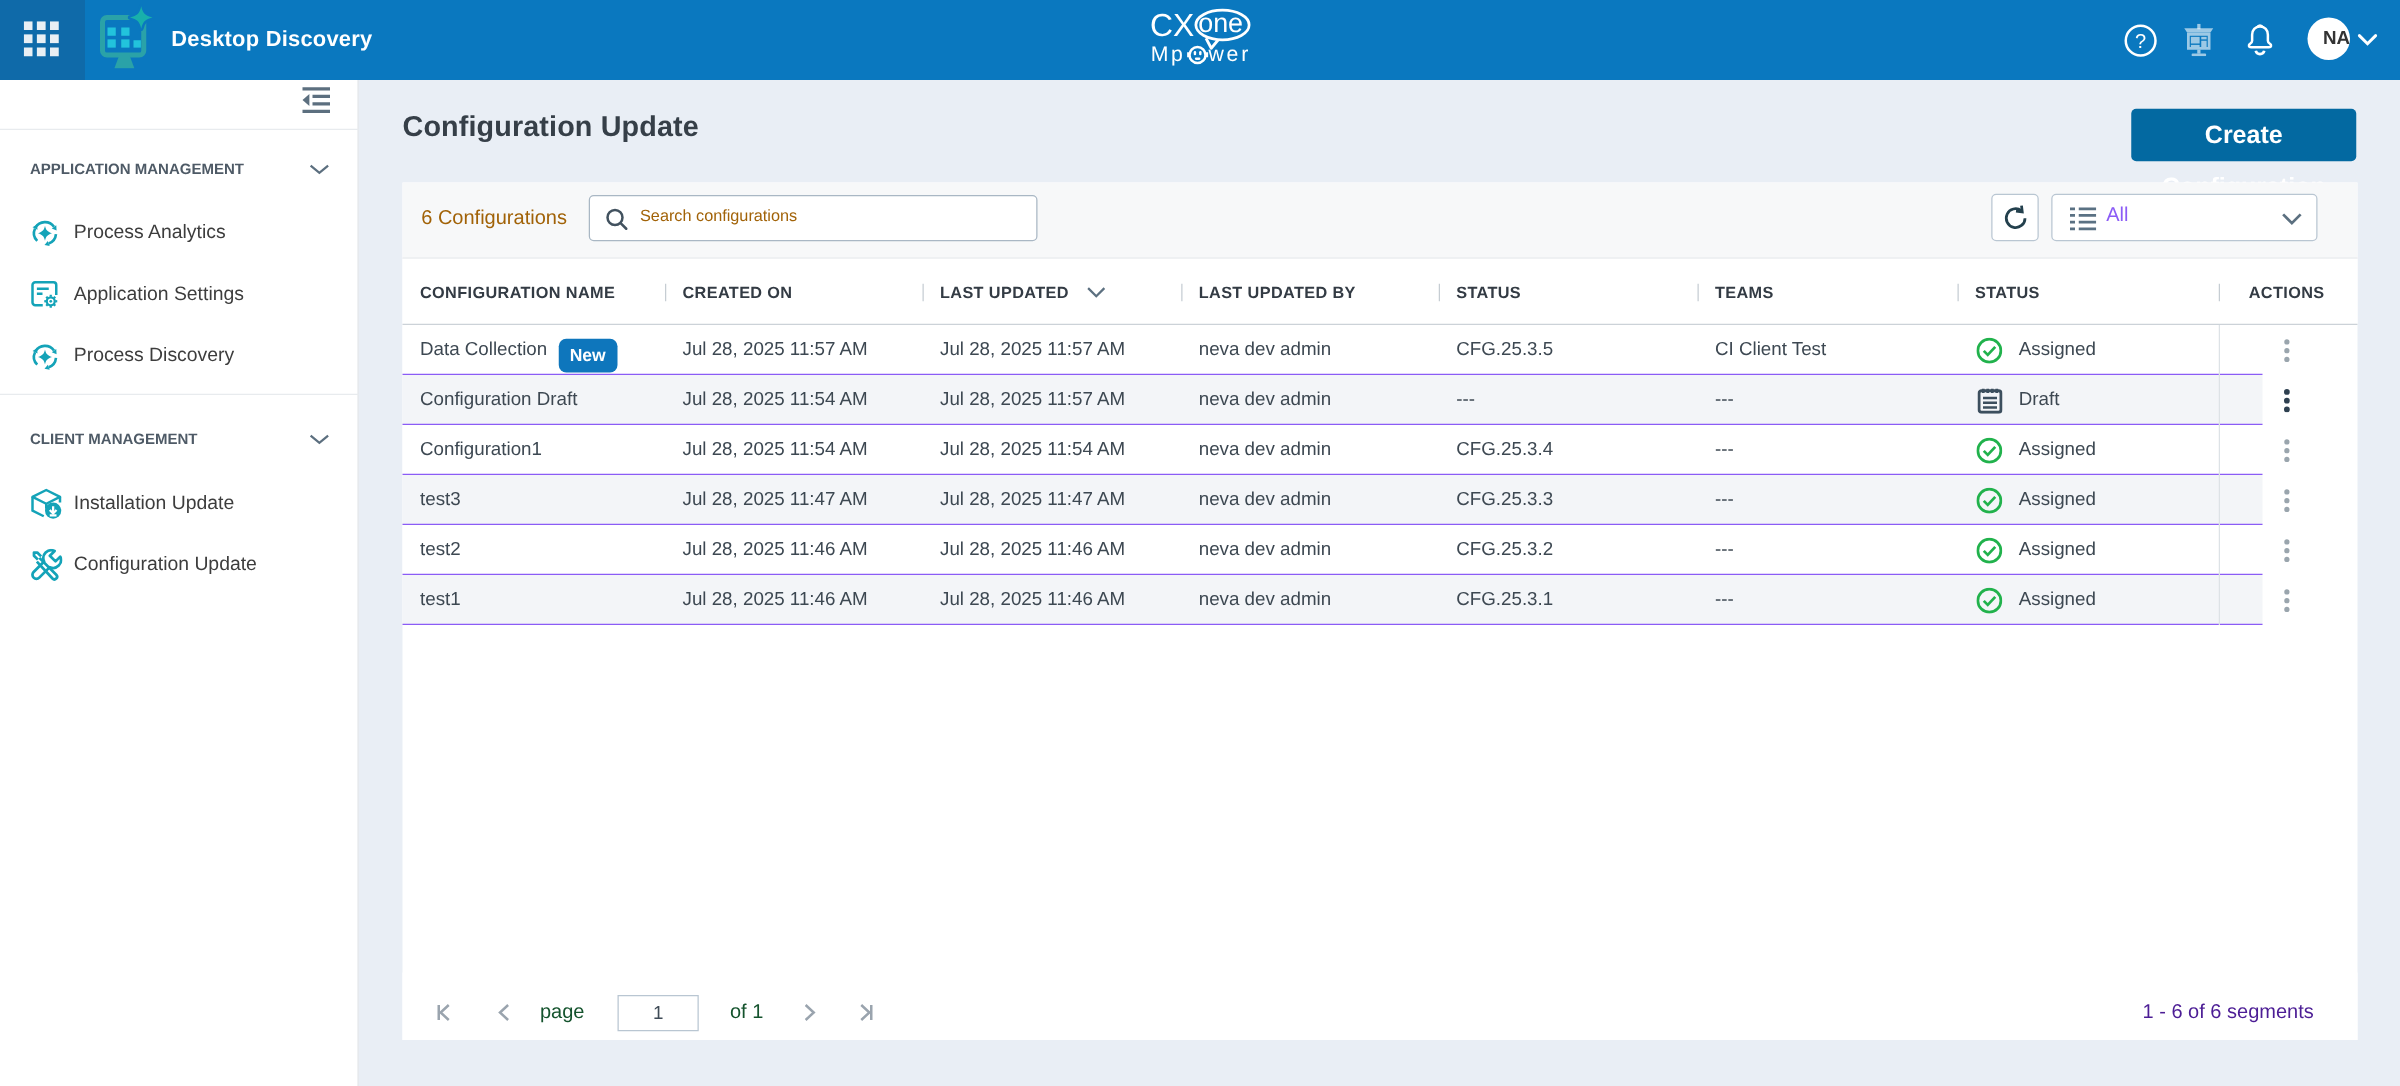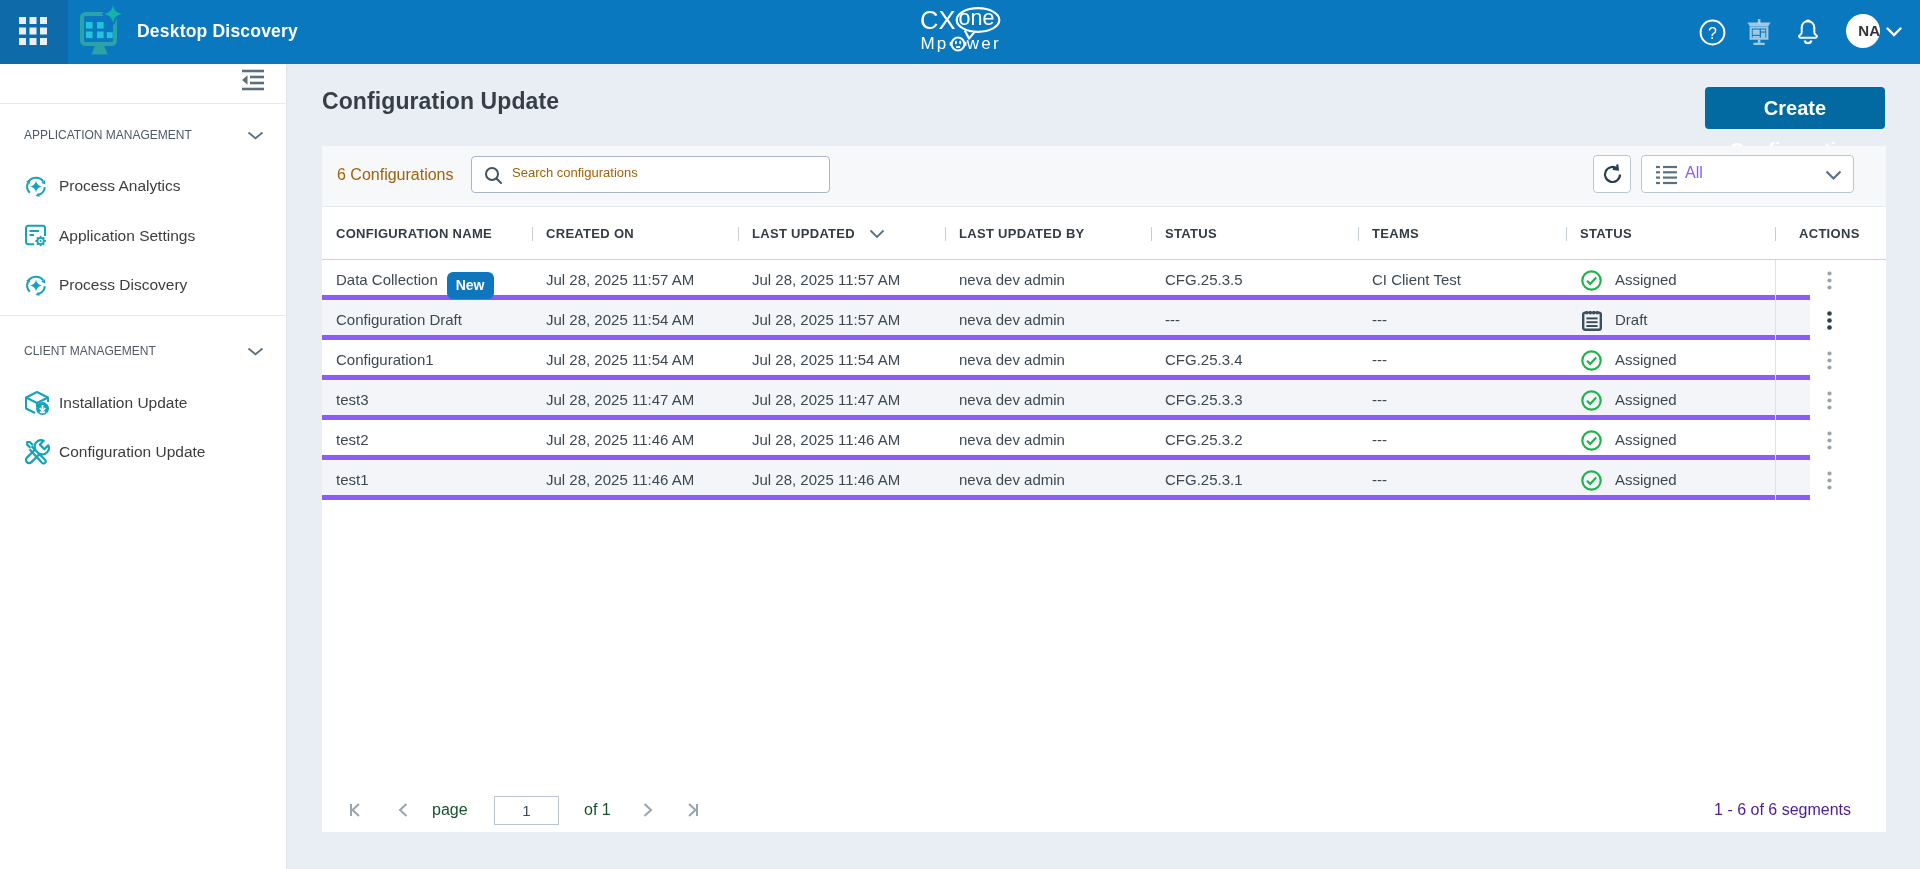--- a/index.html
+++ b/index.html
@@ -6,39 +6,39 @@
 html,body{width:1920px;height:869px;overflow:hidden}
 body{font-family:"Liberation Sans",sans-serif;background:#e9eef5;position:relative}
 .abs{position:absolute}
 
 #topbar{position:absolute;left:0;top:0;width:1920px;height:64px;background:#0a78bf}
 #waffle{position:absolute;left:0;top:0;width:68px;height:64px;background:#0f6aa9}
 #apptitle{position:absolute;left:137px;top:0;height:64px;line-height:62px;color:#fff;font-size:17.5px;font-weight:bold;letter-spacing:.2px}
 
 #sidebar{position:absolute;left:0;top:64px;width:287px;height:805px;background:#fff;border-right:1px solid #dfe3e8}
 .sdivider{position:absolute;left:0;width:287px;height:0;border-top:1px solid #e8ebee}
-.sechead{position:absolute;left:24px;font-size:12px;font-weight:normal;color:#4e5a66;letter-spacing:0px}
+.sechead{position:absolute;left:24px;font-size:12px;font-weight:bold;color:#4e5a66;letter-spacing:0px}
 .sitem{position:absolute;left:59px;height:24px;line-height:24px;font-size:15.5px;color:#3d3d3d}
 
 #main{position:absolute;left:288px;top:64px;width:1632px;height:805px;background:#e9eef5}
 h1{position:absolute;left:34px;top:24px;font-size:23px;font-weight:bold;color:#363f48;letter-spacing:.1px}
 #createbtn{position:absolute;left:1417px;top:23px;width:180px;height:42px;background:#0369a1;border-radius:4px;color:#fff;font-size:20px;font-weight:bold;text-align:center;line-height:42px}
 #card{position:absolute;left:34px;top:82px;width:1564px;height:686px;background:#fff}
 #toolbar{position:absolute;left:0;top:0;width:1564px;height:61px;background:#f7f8f9;border-bottom:1px solid #e5e8ec}
 #cfgcount{position:absolute;left:15px;top:20px;font-size:16px;color:#a16207}
 #searchbox{position:absolute;left:149px;top:10px;width:359px;height:37px;background:#fff;border:1px solid #a9b7c4;border-radius:4px}
 #searchph{position:absolute;left:40px;top:8px;font-size:13px;color:#a16207}
 #refreshbtn{position:absolute;left:1271px;top:9px;width:38px;height:38px;background:#fff;border:1px solid #b9c6d2;border-radius:4px}
 #alldd{position:absolute;left:1319px;top:9px;width:213px;height:38px;background:#fff;border:1px solid #b9c6d2;border-radius:4px}
 #alltext{position:absolute;left:43px;top:8px;font-size:16px;color:#8b5cf6}
 
 #thead{position:absolute;left:0;top:61px;width:1564px;height:53px;background:#fff;border-bottom:1px solid #ccd2d8}
 .th{position:absolute;top:0;height:53px;line-height:53px;font-size:13px;font-weight:bold;color:#333b44;letter-spacing:.3px;white-space:nowrap}
 .colsep{position:absolute;top:20px;width:0;height:14px;border-left:1px solid #c6cdd3}
-.row{position:absolute;left:0;width:1488px;height:40px;border-bottom:5px solid #8b5cf6;background:#fff}
+.row{position:absolute;left:0;width:1488px;height:40px;border-bottom:1px solid #8b5cf6;background:#fff}
 .row.alt{background:#f3f5f8}
 .cell{position:absolute;top:0;height:40px;line-height:40px;font-size:15px;color:#3d4852;white-space:nowrap}
 .newbadge{display:inline-block;margin-left:9px;background:#0e76bc;color:#fff;font-size:14px;font-weight:bold;border-radius:6px;padding:0 9px;height:27px;line-height:27px;vertical-align:middle;position:relative;top:4px}
 .actsep{position:absolute;left:1453px;top:0;width:0;height:40px;border-left:1px solid #dde2e6}
 
 #pager{position:absolute;left:0;top:632px;width:1564px;height:54px;background:#fff}
 .pgtxt{position:absolute;top:10px;height:44px;line-height:44px;font-size:16px;color:#14532d}
 #pageinput{position:absolute;left:172px;top:18px;width:65px;height:29px;border:1px solid #b9c6d2;background:#fff;text-align:center;line-height:27px;font-size:15px;color:#3f4b57}
 #segcount{position:absolute;right:35px;top:10px;height:44px;line-height:44px;font-size:16px;color:#4c1d95}
 </style>

